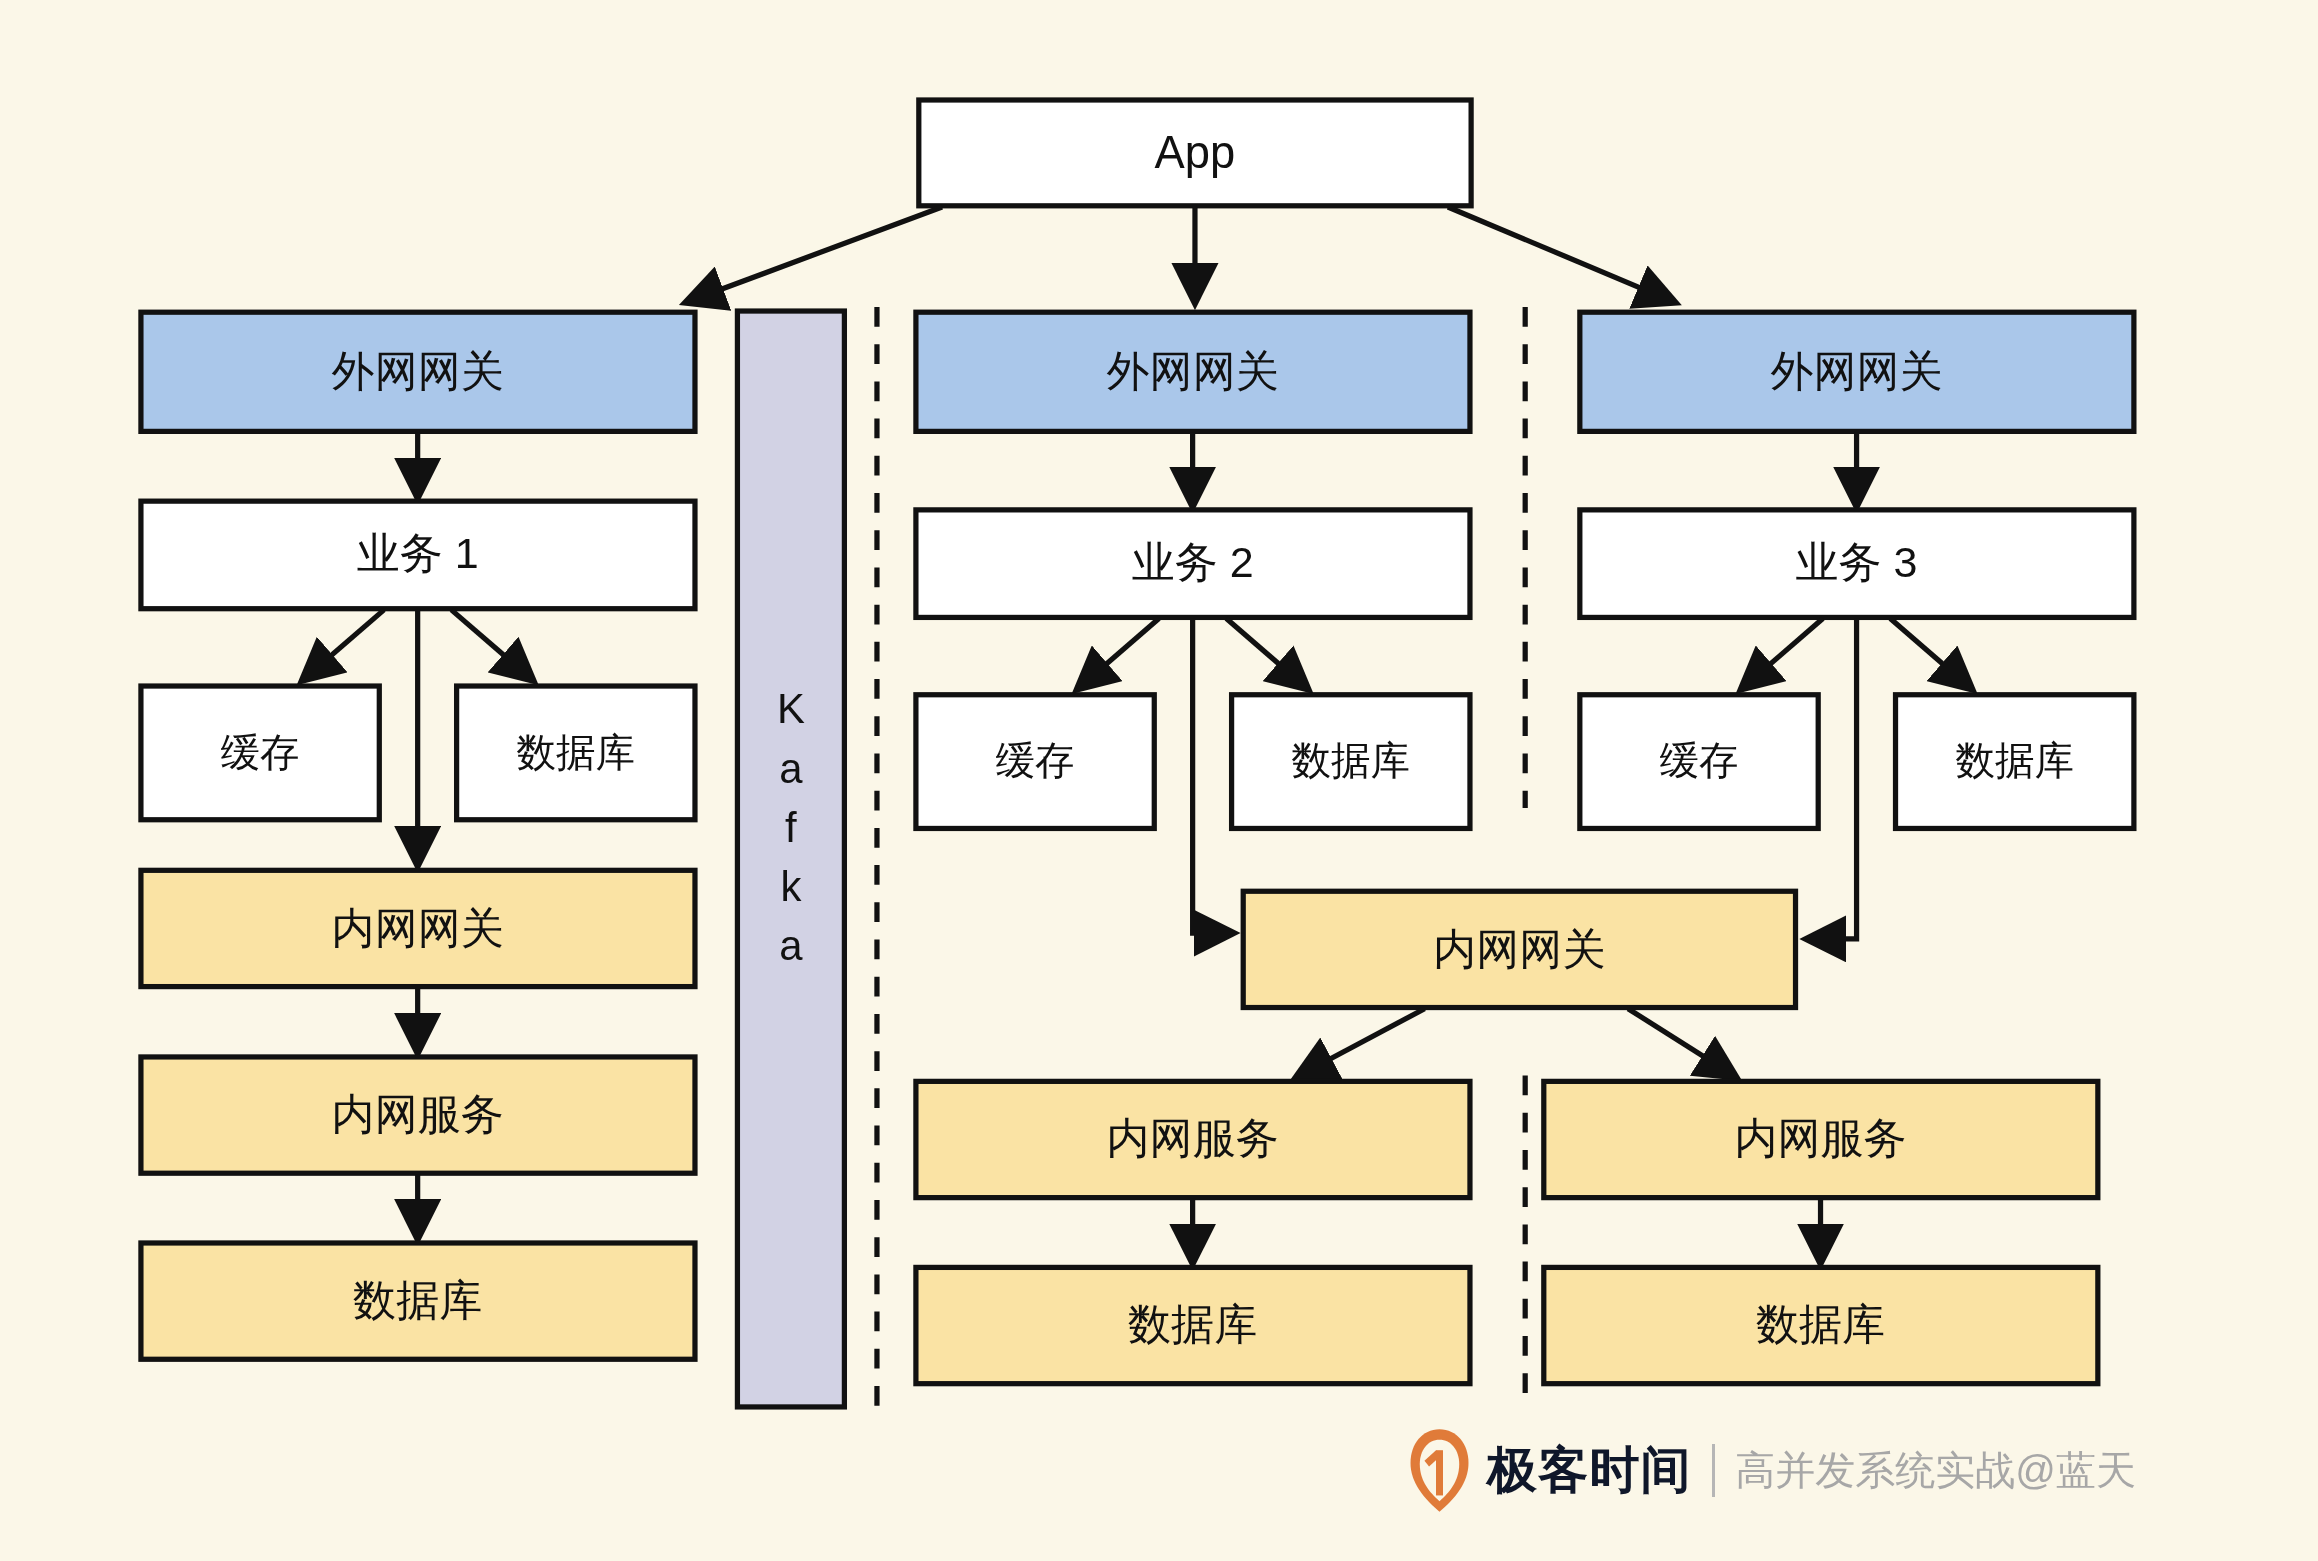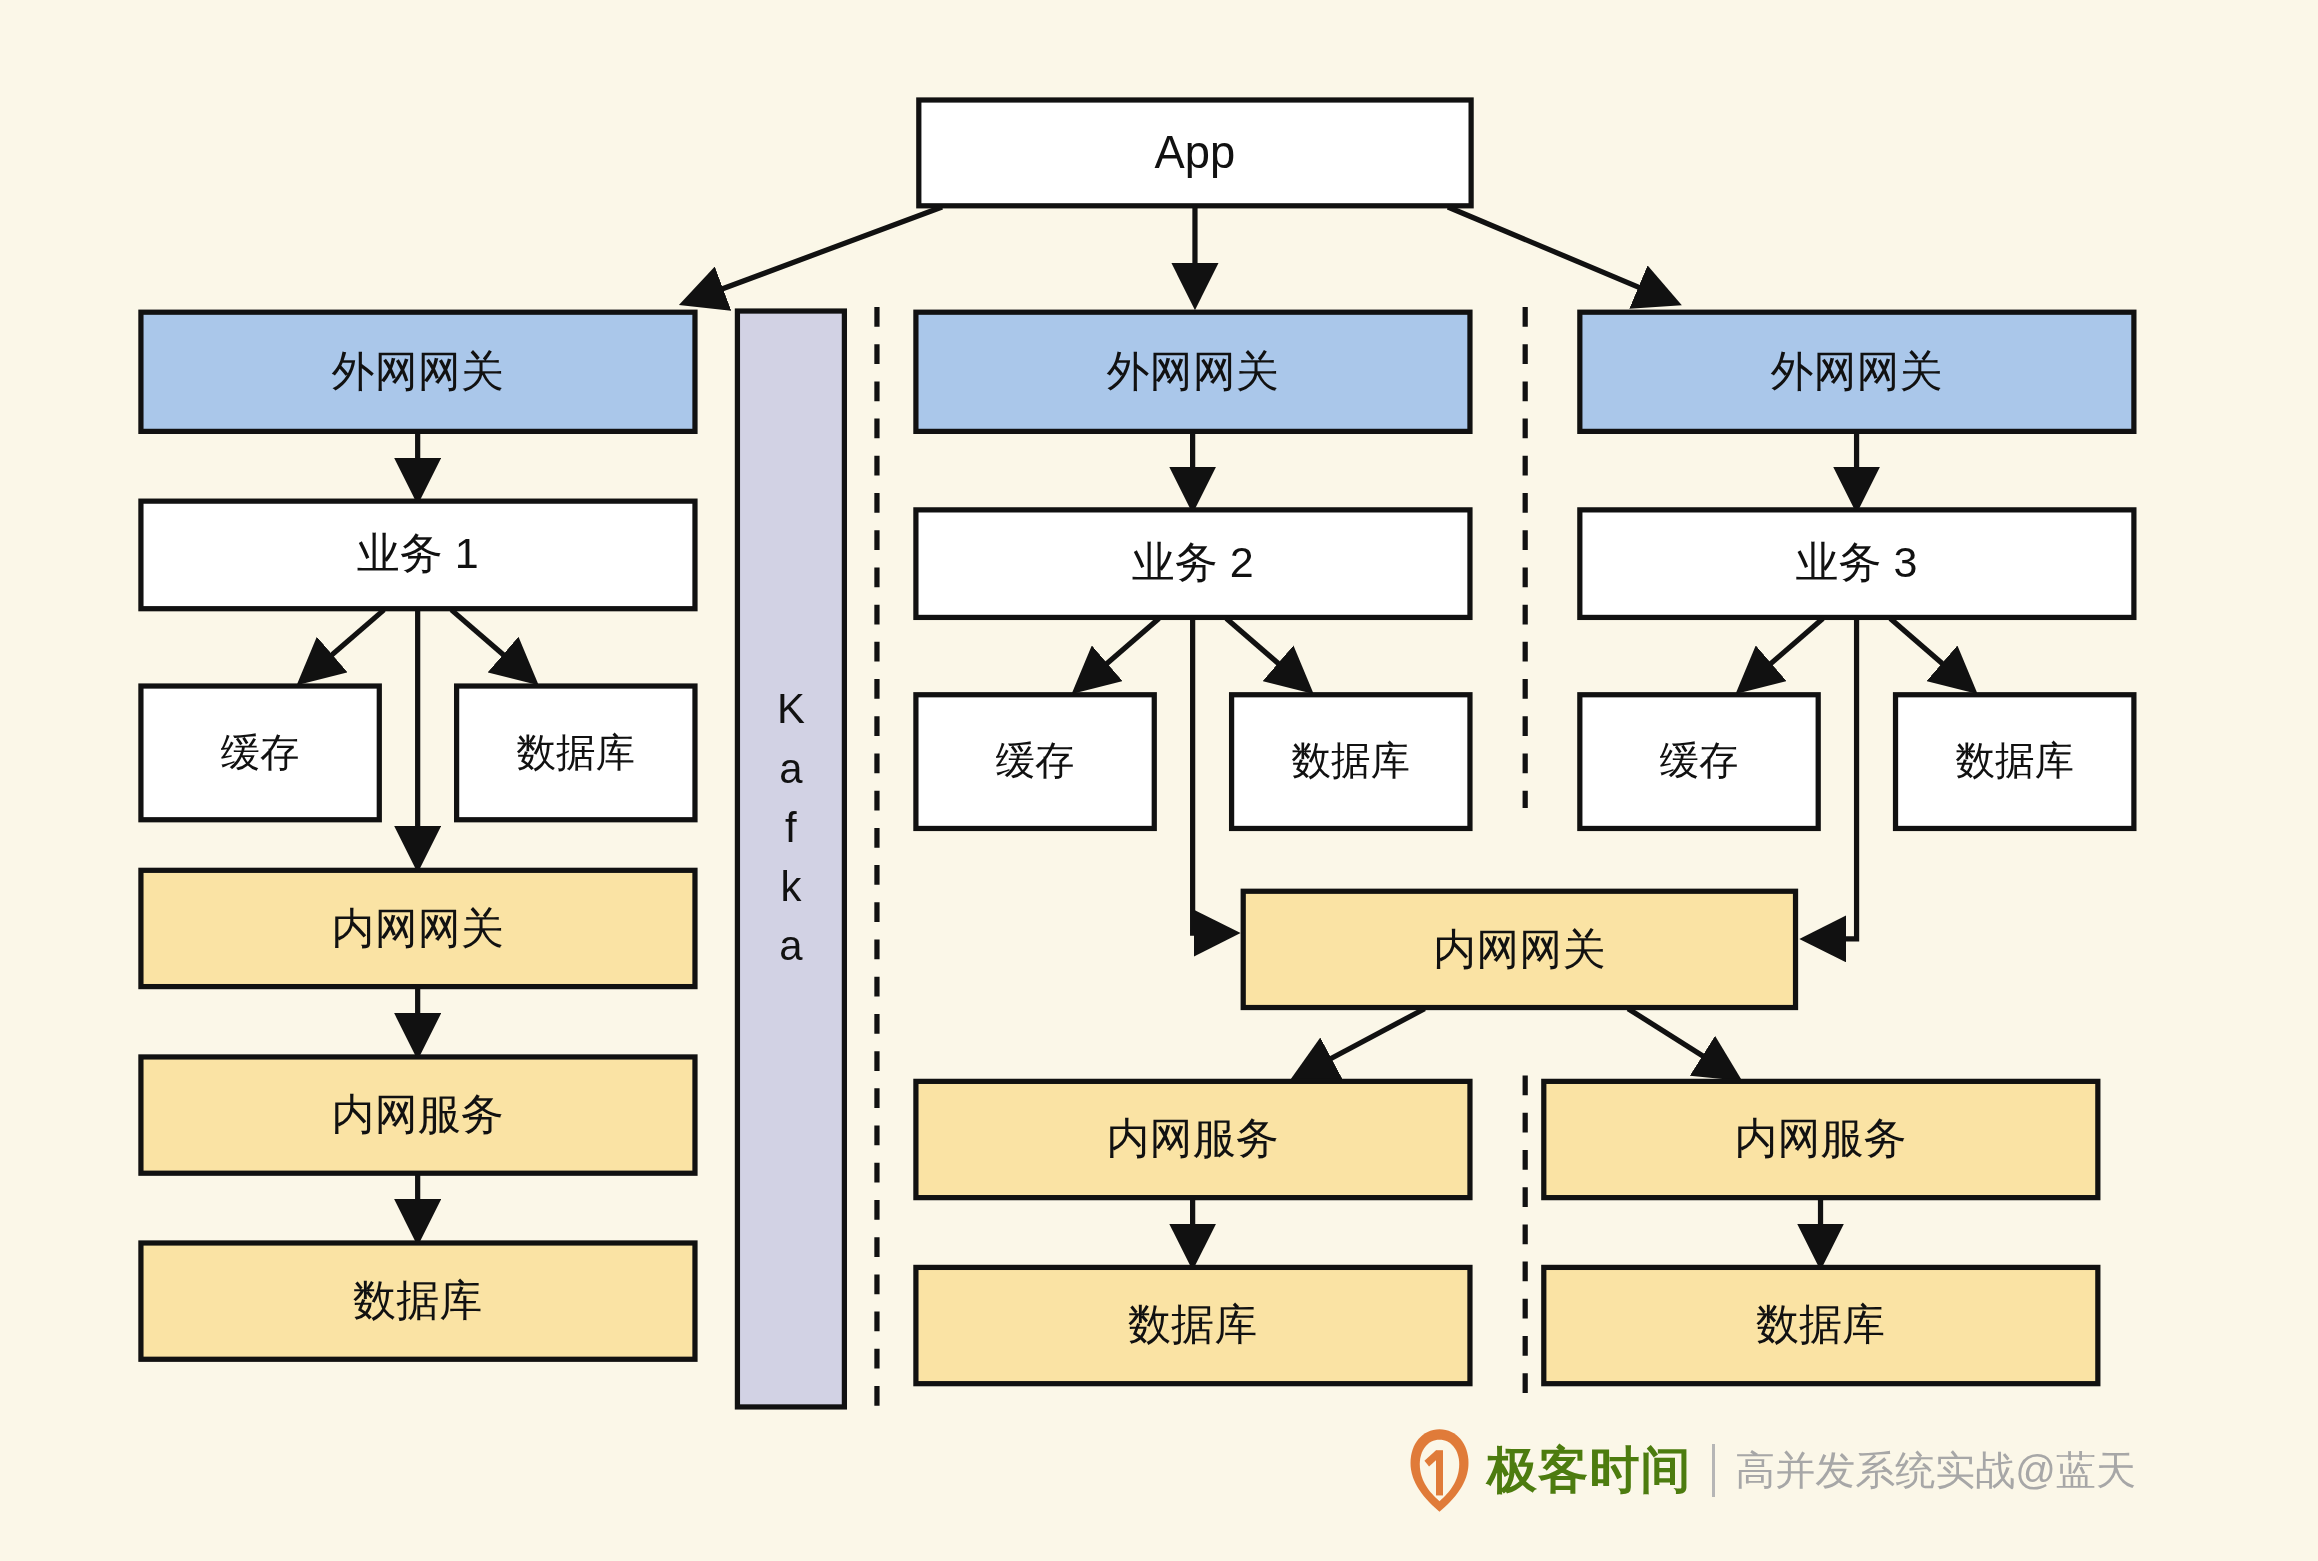--- a/index.html
+++ b/index.html
@@ -38,21 +38,21 @@
     height:87px;
   }
   #wm-logo{
     width:65px;height:87px;
     position:relative;
     margin-right:15px;
     flex:0 0 auto;
   }
   #wm-brand{
     font-size:50px;
-    color:#4d7c0f;
+    color:#0f172a;
     font-weight:bold;
     letter-spacing:1.2px;
     font-family:"Liberation Sans","DejaVu Sans",sans-serif;
     white-space:nowrap;
   }
   #wm-sep{
     width:3.5px;height:53px;
     background:#b6b6b6;
     margin:0 20px;
     flex:0 0 auto;

